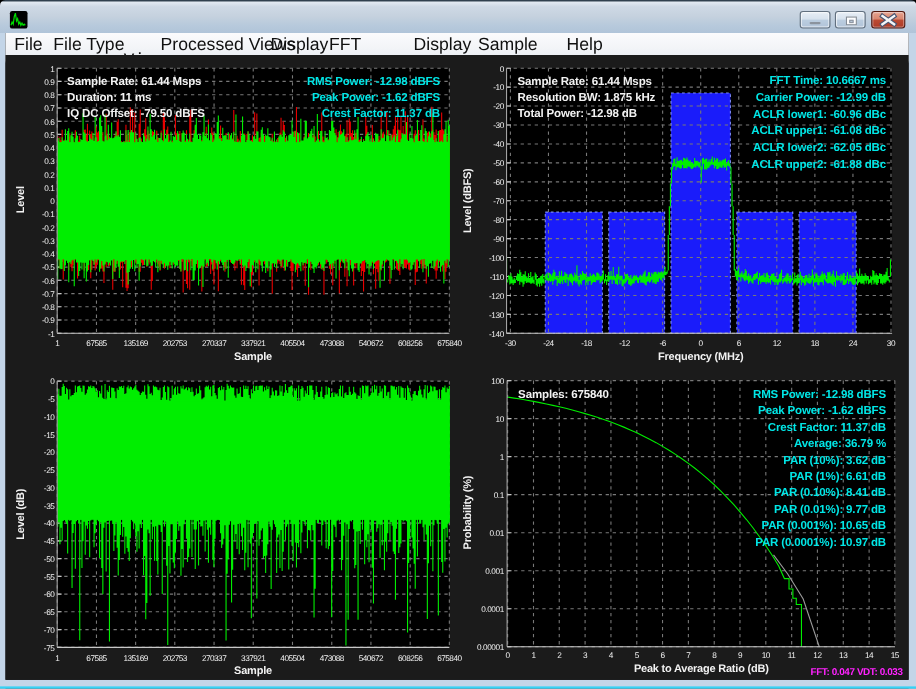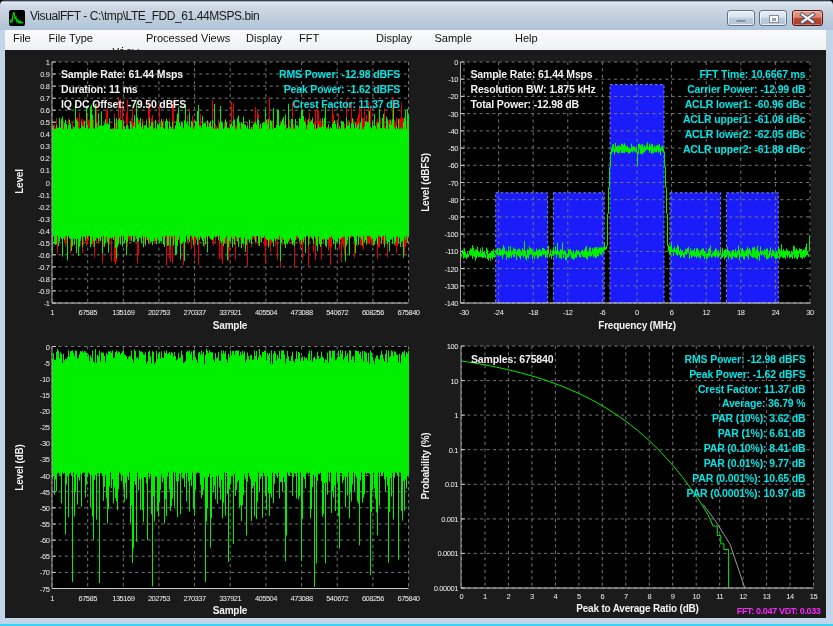--- a/index.html
+++ b/index.html
@@ -4,21 +4,21 @@
 *{box-sizing:border-box;font-family:"Liberation Sans",sans-serif;}
 #win{position:absolute;left:0;top:0;width:833px;height:626px;}
 #titlebar{position:absolute;left:0;top:0;width:833px;height:30px;border-radius:5px 5px 0 0;
  background:linear-gradient(180deg,#30404e 0%,#30404e 3%,#e3eaf2 6%,#ced9e5 20%,#c5d1de 50%,#b8cadc 75%,#b0c4d9 100%);}
 #lborder{position:absolute;left:0;top:30px;width:4.5px;height:596px;background:#c3d5e8;}
 #rborder{position:absolute;left:825.5px;top:30px;width:7.5px;height:596px;background:#c3d5e8;}
 #bborder{position:absolute;left:0;top:617.5px;width:833px;height:8.5px;background:#c3d5e8;}
 #cyanline{position:absolute;left:0;top:623.5px;width:833px;height:2.5px;background:#35d3f6;}
 #menubar{position:absolute;left:4.5px;top:30px;width:821px;height:27px;
  background:linear-gradient(180deg,#fbfbfd 0%,#f2f4f7 55%,#e7ebf1 100%);
- border-bottom:1px solid #9aa4ae;font-size:11px;color:#101010;}
+ border-bottom:1px solid #9aa4ae;font-size:16px;color:#101010;}
 #client{position:absolute;left:4.5px;top:50px;width:821px;height:567.5px;background:#1b1b1b;}
 #icon{position:absolute;left:9px;top:10px;width:16px;height:16px;background:#000;border-radius:2px;}
 #title{position:absolute;left:30px;top:9px;font-size:12px;color:#1a1a1a;letter-spacing:-0.42px;}
 .wbtn{position:absolute;top:10.2px;height:15.8px;border:1px solid #62707f;border-radius:3px;
  background:linear-gradient(180deg,#e6edf5 0%,#d8e3ee 45%,#bbcddf 52%,#b3c6da 88%,#c0cfdf 100%);
  box-shadow:inset 0 0 0 1px rgba(255,255,255,0.65);}
 #closebtn{background:linear-gradient(180deg,#e5a18e 0%,#d98770 45%,#bc4a32 52%,#ad3c28 100%);
  border:1px solid #51160c;box-shadow:inset 0 0 0 1px rgba(255,255,255,0.35);}
 svg{position:absolute;left:0;top:0;}
 </style></head><body>
@@ -39,21 +39,20 @@
       <span style="position:absolute;left:371.5px;top:2px;">Display</span>
       <span style="position:absolute;left:430px;top:2px;">Sample</span>
       <span style="position:absolute;left:482.5px;top:2px;margin-left:28px;">Help</span>
     </div>
 <div id="client"></div>
 <div id="icon">
       <svg width="16" height="16" viewBox="0 0 16 16">
 <path d="M1 13L2 10L3 12L4 5L5 2L6 9L7 7L8 12L9 10L10 13L11 11L12 13L13 12L14 13" stroke="#00dd00" stroke-width="1.1" fill="none"></path>
       </svg>
     </div>
-<div id="title">VisualFFT - C:\tmp\LTE_FDD_61.44MSPS.bin</div>
 <div class="wbtn" style="left:726.8px;width:28.2px;">
  <div style="position:absolute;left:8.5px;top:8.4px;width:10px;height:2.6px;background:#ffffff;border:1px solid #8b939d;border-radius:1px;"></div>
     </div>
 <div class="wbtn" style="left:759.3px;width:28.1px;">
  <div style="position:absolute;left:9px;top:3.6px;width:10px;height:8.6px;border:1px solid #848c96;background:#fdfdfd;"></div>
  <div style="position:absolute;left:12px;top:6.4px;width:4px;height:3px;border:1px solid #8f97a2;background:#b9c9da;"></div>
     </div>
 <div class="wbtn" id="closebtn" style="left:791.9px;width:30.8px;">
  <svg width="30" height="15" viewBox="0 0 30 15" style="left:0;top:0;">
  <path d="M9.2 3.6L19.8 11M19.8 3.6L9.2 11" stroke="#4a5671" stroke-width="4.2" stroke-linecap="square"></path>

